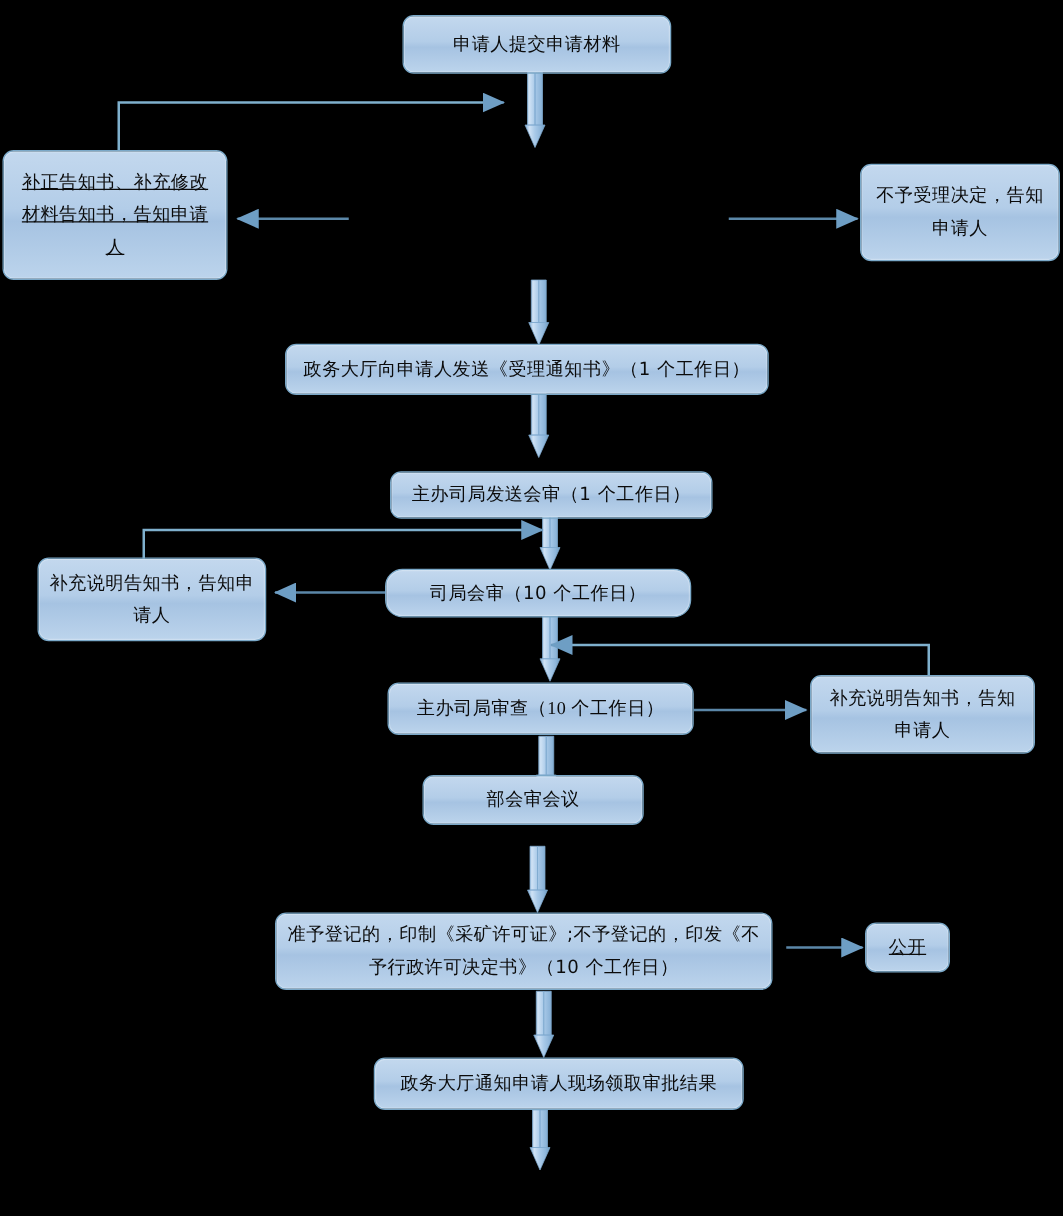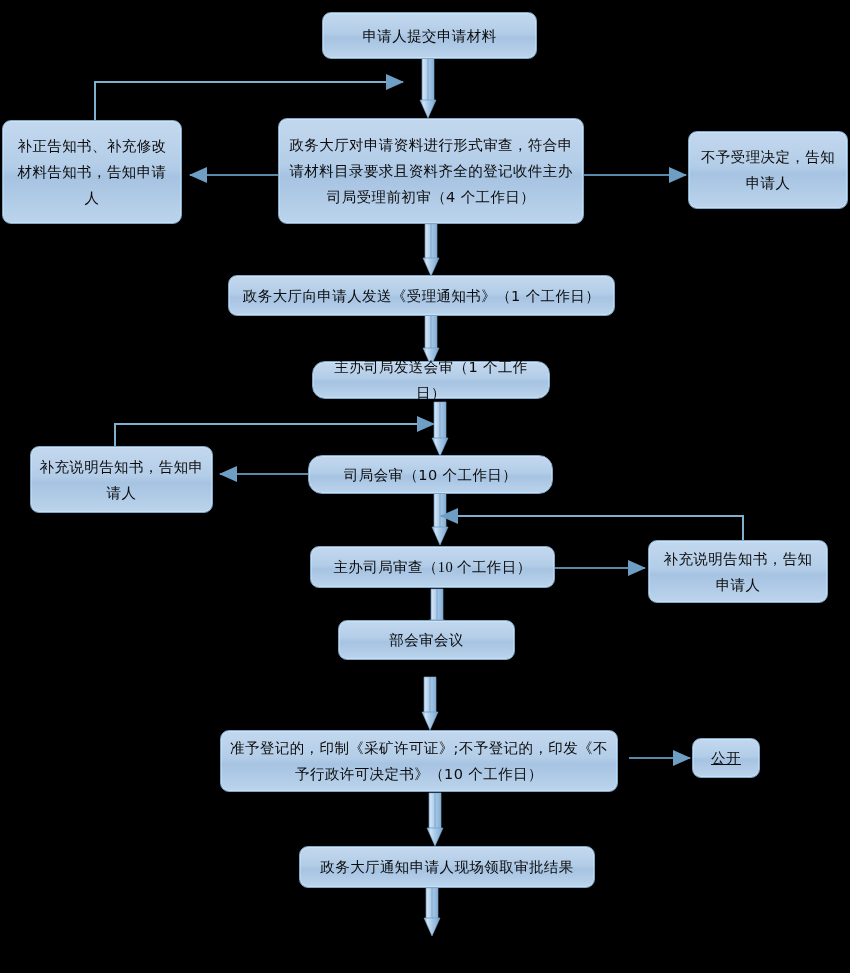--- a/index.html
+++ b/index.html
@@ -122,37 +122,34 @@
     <g>
       <path d="M432,888 L432,918 L440,918 L432,936 L424,918 L432,918 Z
                M426,888 L438,888 L438,918 L426,918 Z" fill="url(#ba)" stroke="#7fa9cf" stroke-width="0.6"></path>
     </g>
   </svg>
 
   <div class="node" style="left:322px;top:12px;width:215px;height:47px;">
     <span>申请人提交申请材料</span>
   </div>
 
-  <div class="node" style="left:278px;top:118px;width:306px;height:106px;">
-    <span>政务大厅对申请资料进行形式审查，符合申请材料目录要求且资料齐全的登记收件主办司局受理前初审（4 个工作日）</span>
-  </div>
 
-  <div class="node" style="left:2px;top:120px;width:180px;height:104px;">
+  <div class="node" style="left:2px;top:120px;width:180px;height:104px;text-decoration:underline;">
     <span>补正告知书、补充修改材料告知书，告知申请人</span>
   </div>
 
   <div class="node" style="left:688px;top:131px;width:160px;height:78px;">
     <span>不予受理决定，告知申请人</span>
   </div>
 
   <div class="node" style="left:228px;top:275px;width:387px;height:41px;">
     <span>政务大厅向申请人发送《受理通知书》（1 个工作日）</span>
   </div>
 
-  <div class="node" style="left:312px;top:361px;width:238px;height:38px;border-radius:13px;">
+  <div class="node" style="left:312px;top:377px;width:258px;height:38px;">
     <span>主办司局发送会审（1 个工作日）</span>
   </div>
 
   <div class="node" style="left:308px;top:455px;width:245px;height:39px;border-radius:14px;">
     <span>司局会审（10 个工作日）</span>
   </div>
 
   <div class="node" style="left:30px;top:446px;width:183px;height:67px;">
     <span>补充说明告知书，告知申请人</span>
   </div>

